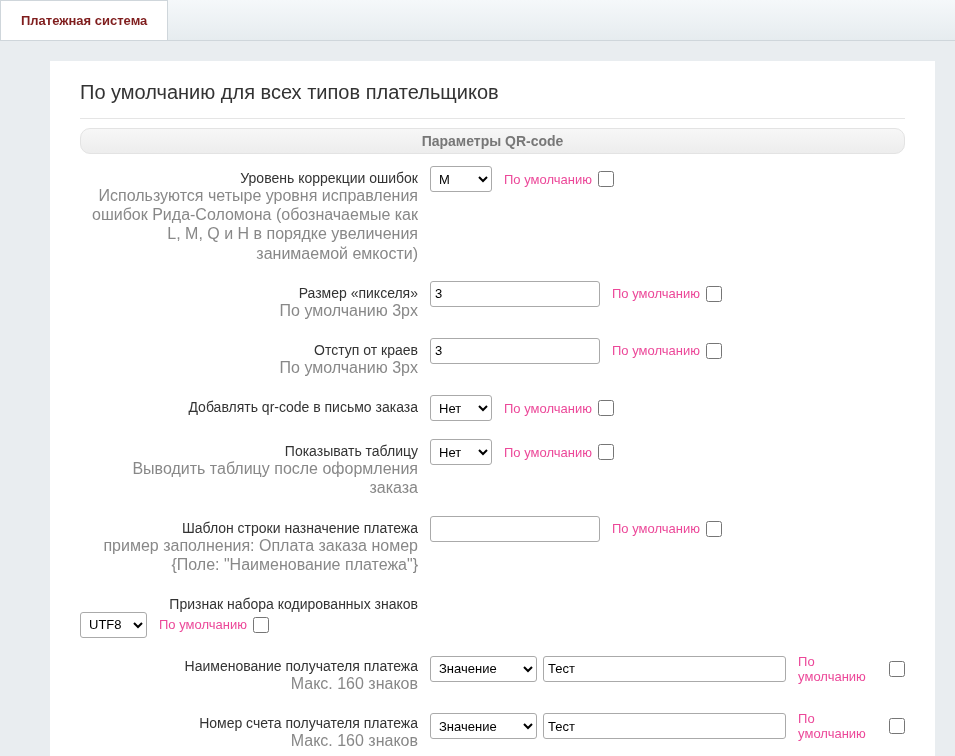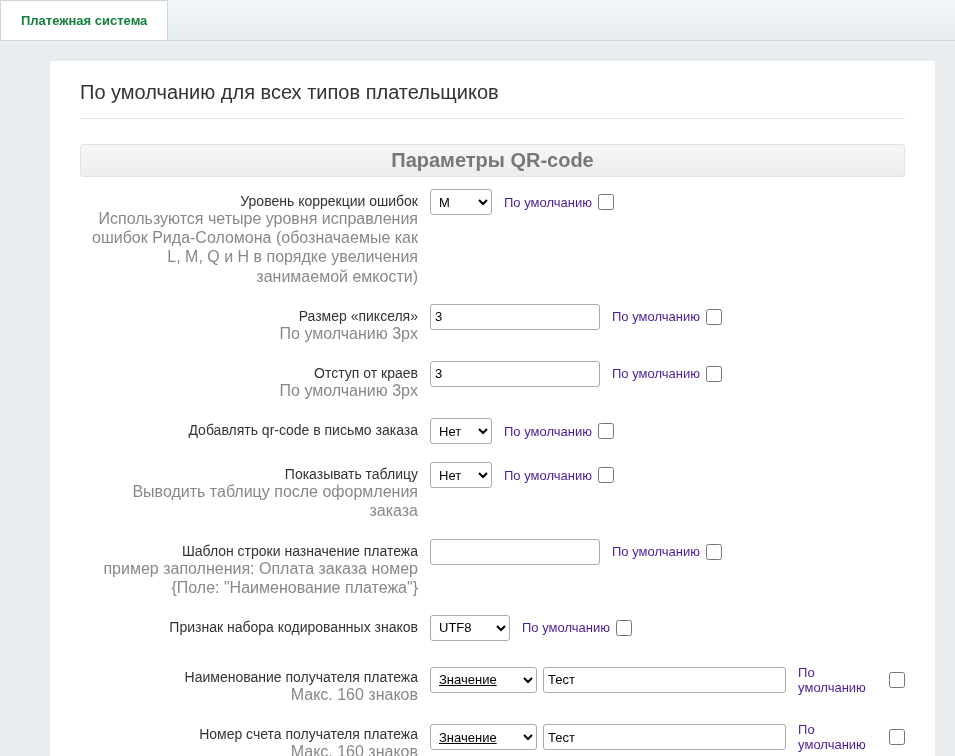--- a/index.html
+++ b/index.html
@@ -14,51 +14,51 @@
     border-bottom: 1px solid #cfd6db;
     padding: 0;
     display: flex;
   }
   .tab {
     padding: 12px 20px;
     border: 1px solid #cfd6db;
     border-bottom: none;
     background: #f4f6f8;
     font-size: 13px;
-    color: #15803d;
+    color: #7f1d1d;
     cursor: pointer;
     margin-right: -1px;
   }
   .tab.active {
     background: #fff;
     z-index: 1;
     position: relative;
     font-weight: bold;
   }
   .page {
     background: #fff;
     padding: 20px 30px 10px 30px;
     margin: 20px 20px 0 50px;
   }
   .page-title {
     font-size: 20px;
     font-weight: normal;
     color: #333;
     padding-bottom: 14px;
     border-bottom: 1px solid #e5e5e5;
-    margin-bottom: 25px;
+    margin-bottom: 9px;
   }
   .section-hdr {
     text-align: center;
     color: #777;
-    font-size: 20px;
+    font-size: 14px;
     font-weight: bold;
     background: linear-gradient(#f7f7f7, #ededed);
     border: 1px solid #e3e3e3;
-    border-radius: 3px;
+    border-radius: 10px;
     padding: 4px 0;
     margin: 8px 0 12px 0;
   }
   .row {
     display: flex;
     align-items: flex-start;
     margin: 6px 0 18px 0;
   }
   .labelcol {
     width: 350px;
@@ -85,32 +85,32 @@
     font-size: 13px;
     padding: 3px 4px;
     border: 1px solid #aaa;
     border-radius: 3px;
     background: #fff;
     height: 26px;
   }
   select { height: 26px; }
   input[type="text"].w170 { width: 170px; }
   input[type="text"].w250 { width: 250px; }
-  select.type { width: 110px; text-decoration: underline; }
+  select.type { width: 110px; }
   select.small { width: 62px; }
   .default-lbl {
     font-size: 13px;
-    color: #4c1d95;
+    color: #ec4899;
     margin-left: 6px;
   }
   .chk {
     width: 16px; height: 16px;
     cursor: pointer;
   }
-  .spacer-below { margin-bottom: 24px; }
+  .spacer-below { margin-bottom: 16px; flex-direction: column; }
   .container-outer {
     background: #e9edf0;
     padding-bottom: 10px;
   }
 </style>
 </head>
 <body>
 
 <div class="container-outer">
   <div class="tabbar">
@@ -197,21 +197,21 @@
         <span class="default-lbl">По умолчанию</span>
         <input type="checkbox" class="chk" style="">
       </div>
     </div>
 
     <div class="row spacer-below">
       <div class="labelcol">
         <div class="lbl">Признак набора кодированных знаков</div>
       </div>
       <div class="ctrlcol">
-        <select style="width:80px">
+        <select style="width:67px">
           <option>UTF8</option>
         </select>
         <span class="default-lbl">По умолчанию</span>
         <input type="checkbox" class="chk" style="">
       </div>
     </div>
 
 
     <div class="row">
       <div class="labelcol">

